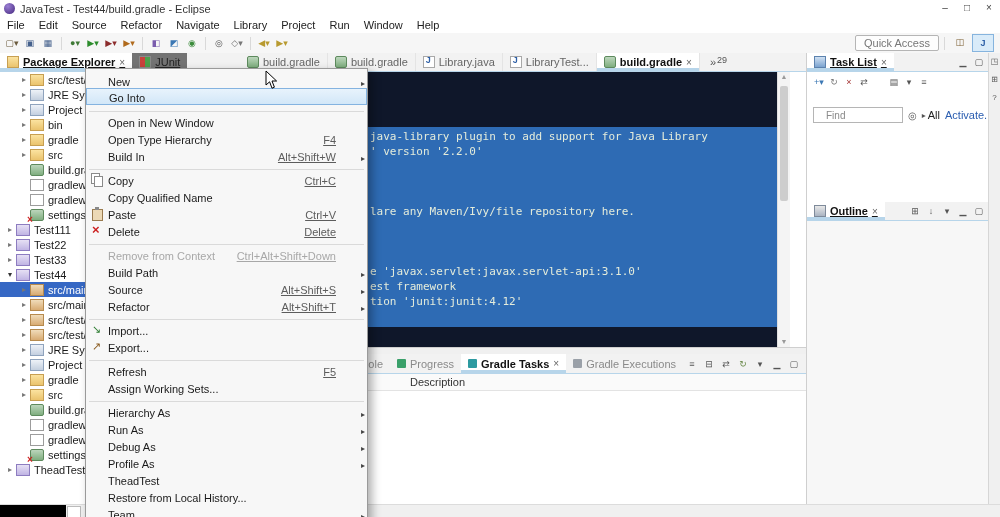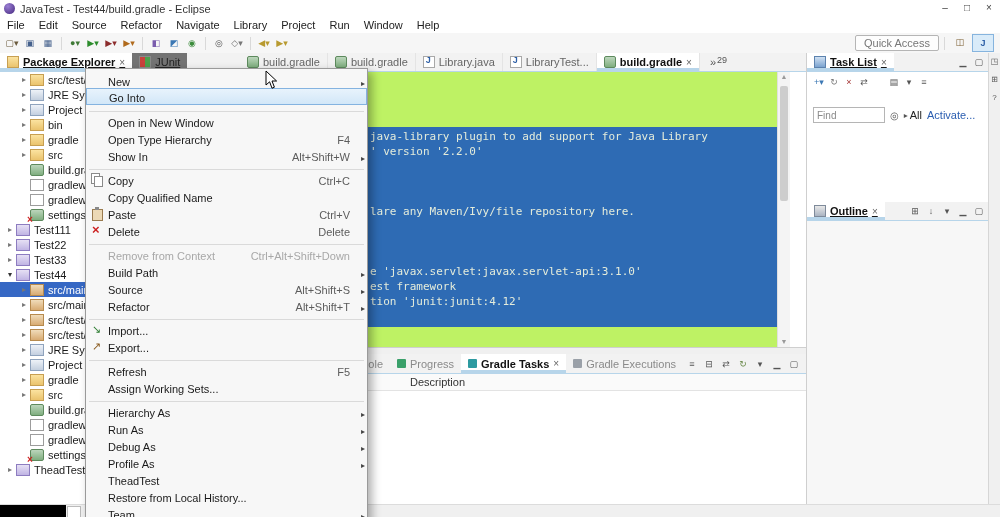--- a/index.html
+++ b/index.html
@@ -59,21 +59,21 @@
   .etabs-list{display:flex;align-items:stretch;}
   .etab{display:flex;align-items:center;padding:0 7px;color:#666;border-right:1px solid #e4e4e4;white-space:nowrap;}
   .etab.active{background:#fff;color:#111;font-weight:bold;box-shadow:inset 0 -3px 0 var(--tab_keyline,#b7d5ea);}
   .etab .tab-close{display:none;margin-left:4px;color:#666;font-weight:normal;font-size:10px;}
   .etab.closable .tab-close{display:inline;}
   .etab[data-icon="gradle"] .pticon{background:linear-gradient(#bcd6bc,#7fae7f);border:1px solid #5d8a5d;border-radius:2px;}
   .etab[data-icon="java"] .pticon{background:#fff;border:1px solid #a8a8a8;}
   .etab[data-icon="java"] .pticon::before{content:"J";position:absolute;left:2px;top:-2px;color:#2d5fa6;font-size:9px;font-weight:bold;}
   .tab-overflow{display:flex;align-items:center;margin-left:10px;color:#555;}
   .ovf-count{font-size:9px;margin-left:1px;margin-top:-5px;}
-  .editor{position:absolute;left:0;top:19px;right:16px;height:275px;background:#bef264;overflow:hidden;}
+  .editor{position:absolute;left:0;top:19px;right:16px;height:275px;background:#0f172a;overflow:hidden;}
   .code{position:absolute;left:130px;top:12px;font-family:"DejaVu Sans Mono",monospace;font-size:11px;line-height:14px;color:var(--comment_green,#3f7f5f);white-space:pre;}
   .selection-block{position:absolute;left:0;top:55px;right:12px;height:200px;background:var(--editor_selection,#2e6bb4);padding:2px 0 0 130px;box-sizing:border-box;}
   .sel-line{height:15px;line-height:15px;font-family:"DejaVu Sans Mono",monospace;font-size:11px;color:#e4ecdb;white-space:pre;}
   .vscroll{position:absolute;right:0;top:0;bottom:0;width:12px;background:#f4f4f4;border-left:1px solid #e0e0e0;}
   .vscroll .sarrow{display:block;text-align:center;color:#999;font-size:7px;height:10px;line-height:10px;}
   .vscroll .thumb{position:absolute;left:2px;right:2px;top:14px;height:115px;background:#cdcdcd;border-radius:2px;}
   .vscroll .sarrow.down{position:absolute;bottom:0;left:0;right:0;}
   
   .bottom-panel{position:absolute;left:0;top:294px;right:0;bottom:0;background:#fff;border-top:1px solid #cfcfcf;}
   .sash{height:6px;background:#f0f0f0;}
@@ -85,21 +85,21 @@
   .btab .tab-close{display:none;margin-left:4px;color:#666;font-weight:normal;font-size:10px;}
   .btab.closable .tab-close{display:inline;}
   .btoolbar{margin-left:auto;display:flex;align-items:center;gap:5px;padding-right:6px;}
   .bheader{height:16px;background:#fafafa;border-bottom:1px solid #e3e3e3;line-height:16px;color:#333;padding-left:170px;}
   
   .right-panel{position:absolute;left:806px;top:53px;width:182px;height:451px;background:#f7f7f7;border-left:1px solid #cfcfcf;}
   .task-section{position:absolute;left:0;top:0;right:0;height:149px;background:#fff;}
   .ptab[data-icon="tasklist"] .pticon{background:linear-gradient(#cfe0f2,#7aa3d0);border:1px solid #5c82ae;}
   .tl-toolbar{position:absolute;left:0;top:19px;right:0;height:20px;display:flex;align-items:center;gap:3px;padding-left:6px;background:#fff;}
   .tl-find{position:absolute;left:0;top:52px;right:0;height:20px;display:flex;align-items:center;gap:5px;padding-left:6px;}
-  .find-input{width:64px;height:14px;border:1px solid #b5b5b5;font-family:"Liberation Sans",sans-serif;font-size:10px;padding:0 3px;color:#333;}
+  .find-input{width:64px;height:14px;border:1px solid #b5b5b5;font-family:"Liberation Sans",sans-serif;font-size:10px;padding:0 12px;color:#333;}
   .find-input::placeholder{color:#8a8a8a;}
   .mag{color:#555;font-size:10px;}
   .scope{color:#222;display:flex;align-items:center;gap:2px;}
   .scope .chev-sm{font-size:8px;color:#555;}
   .activate-link{color:var(--link_blue,#2a5db0);}
   .outline-section{position:absolute;left:0;top:149px;right:0;bottom:0;background:#f7f7f7;}
   .ptab[data-icon="outline"] .pticon{background:linear-gradient(#e8e8e8,#aab4c2);border:1px solid #7e8a9a;}
   .outline-msg{padding:8px 6px;color:#333;}
   
   .right-rail{position:absolute;left:988px;top:53px;width:12px;height:451px;background:#f0f0f0;border-left:1px solid #d6d6d6;display:flex;flex-direction:column;align-items:center;gap:9px;padding-top:4px;box-sizing:border-box;}
@@ -107,21 +107,21 @@
   
   .statusbar{position:absolute;left:0;top:504px;width:1000px;height:13px;background:#f0f0f0;border-top:1px solid #dcdcdc;}
   .black-box{position:absolute;left:0;top:0;width:66px;height:13px;background:#000;}
   .white-chip{position:absolute;left:67px;top:1px;width:12px;height:11px;background:#fff;border:1px solid #bbb;}
   
   .context-menu{position:absolute;left:85px;top:68px;width:283px;background:#f7f7f7;border:1px solid #9a9a9a;
     box-shadow:4px 4px 9px rgba(0,0,0,.32);z-index:50;padding:2px 0;box-sizing:border-box;}
   .cm-item{display:flex;align-items:flex-end;height:17px;box-sizing:border-box;padding:0 2px;}
   .cm-icon{flex:0 0 20px;height:14px;position:relative;}
   .cm-label{flex:1;white-space:nowrap;color:#1a1a1a;}
-  .cm-shortcut{color:#5c5c5c;margin-right:5px;white-space:nowrap;}
+  .cm-shortcut{color:#5c5c5c;margin-right:19px;white-space:nowrap;text-decoration:underline;}
   .cm-arrow{flex:0 0 10px;color:#444;font-size:8px;text-align:right;visibility:hidden;}
   .cm-item.has-submenu .cm-arrow{visibility:visible;}
   .cm-item.separator{height:7px;padding:0 3px;}
   .cm-item.separator::before{content:"";display:block;width:100%;border-top:1px solid #dadada;}
   .cm-item.highlighted{background:linear-gradient(#e8f3fc,var(--menu_highlight,#d2e7f8));border:1px solid var(--menu_highlight_border,#84b3e0);}
   .cm-item.disabled .cm-label,.cm-item.disabled .cm-shortcut{color:#a8a8a8;}
   .cm-item[data-icon="copy"] .cm-icon::before,.cm-item[data-icon="copy"] .cm-icon::after{content:"";position:absolute;width:7px;height:9px;border:1px solid #8a8a8a;background:#fff;}
   .cm-item[data-icon="copy"] .cm-icon::before{left:3px;top:0;}
   .cm-item[data-icon="copy"] .cm-icon::after{left:6px;top:3px;}
   .cm-item[data-icon="paste"] .cm-icon::before{content:"";position:absolute;left:4px;top:2px;width:9px;height:10px;border:1px solid #9a7b4f;background:#ecd9b6;}
@@ -584,21 +584,21 @@
         <span class="cm-arrow">▸</span>
       </div>
         <div class="cm-item">
         <span class="cm-icon"></span>
         <span class="cm-label">Open Type Hierarchy</span>
         <span class="cm-shortcut">F4</span>
         <span class="cm-arrow">▸</span>
       </div>
         <div class="cm-item has-submenu">
         <span class="cm-icon"></span>
-        <span class="cm-label">Show In</span>
+        <span class="cm-label">Build In</span>
         <span class="cm-shortcut">Alt+Shift+W</span>
         <span class="cm-arrow">▸</span>
       </div>
         <div class="cm-item separator">
         
         
         
         
       </div>
         <div class="cm-item" data-icon="copy">

